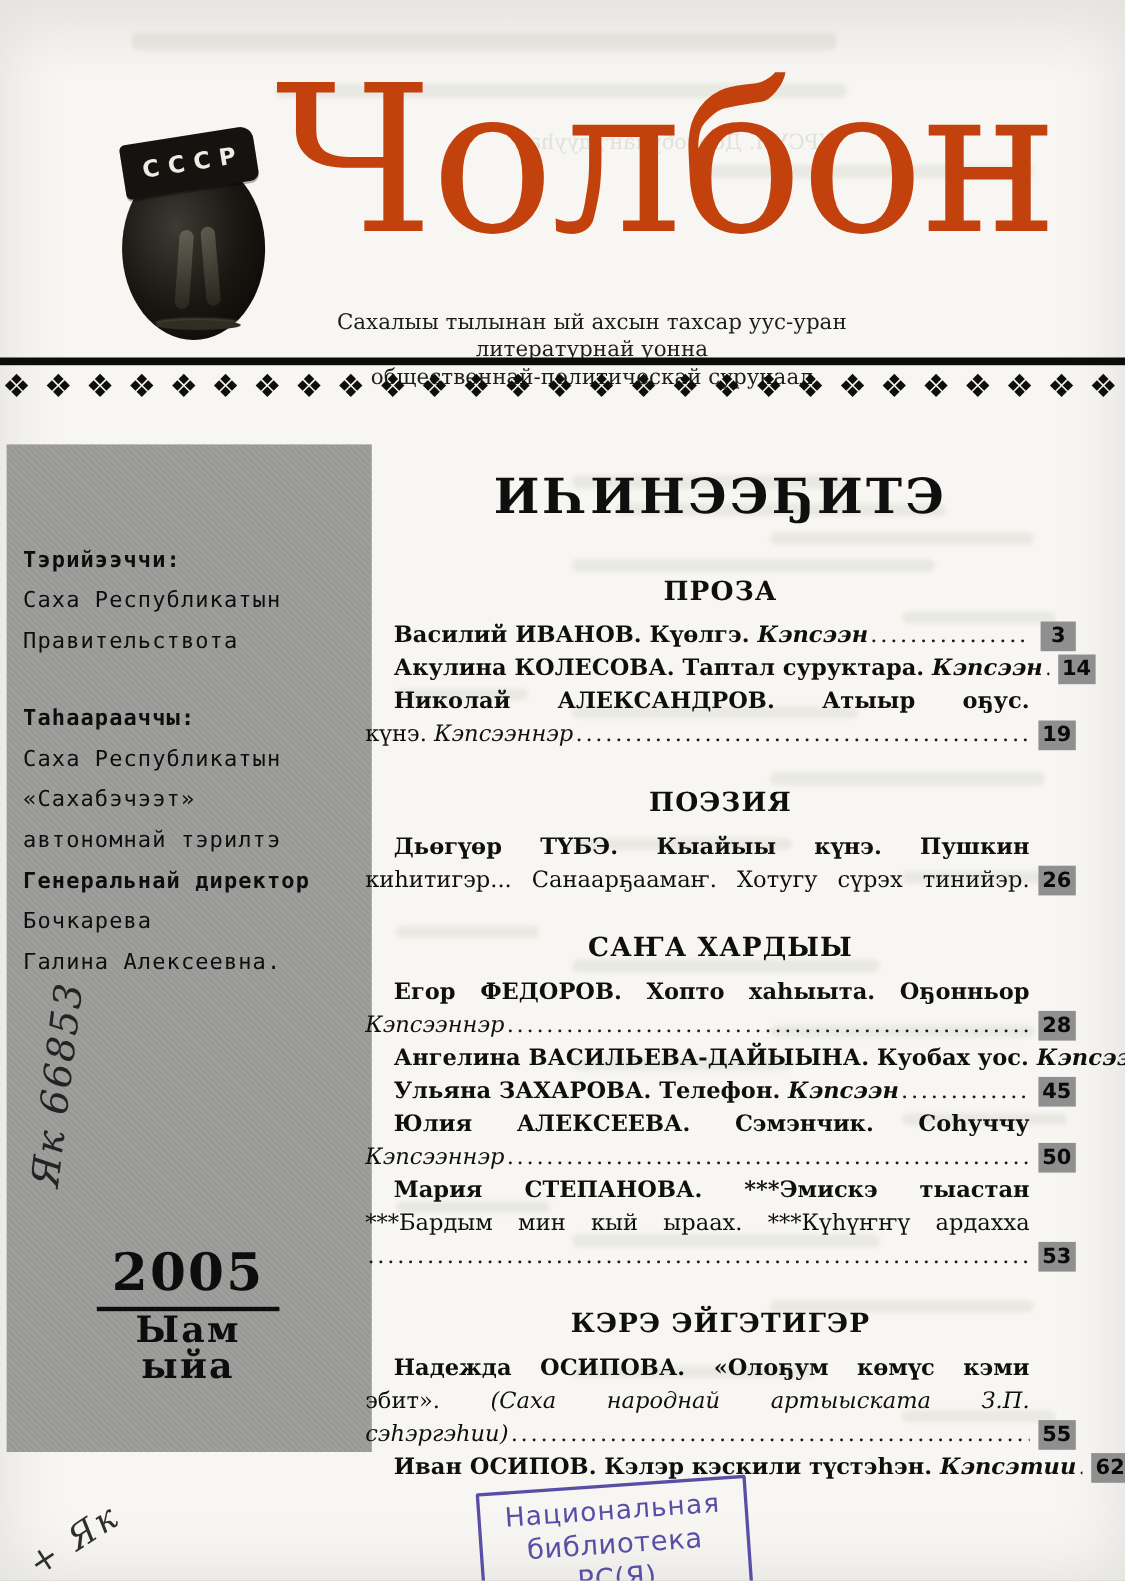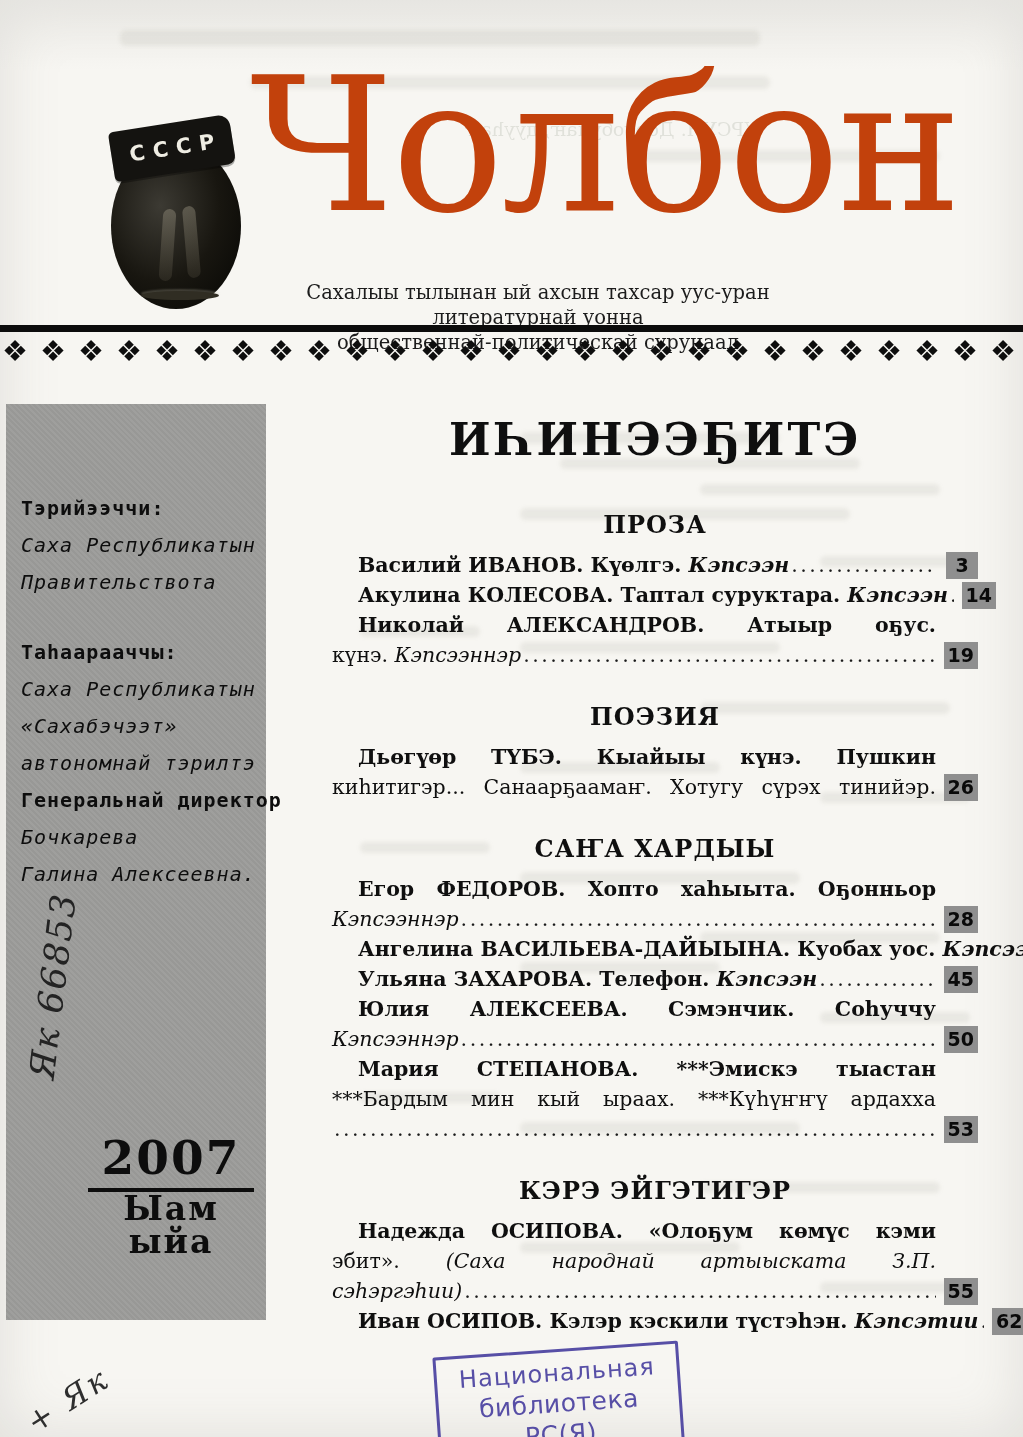--- a/index.html
+++ b/index.html
@@ -34,37 +34,37 @@
   .emblem-flag span{color:#efede3;font:bold 21px "DejaVu Sans", sans-serif;letter-spacing:8px;padding-left:8px;}
   .logo{position:absolute;left:250px;top:44px;width:700px;white-space:nowrap;
     font:400 186px/1.1 "DejaVu Serif", serif;color:#c2410c;letter-spacing:-2px;}
   .subtitle{position:absolute;left:246px;top:280px;width:584px;text-align:center;
     font:19.5px/25px "DejaVu Serif", serif;color:#1c1c1c;}
   .rule{position:absolute;left:0;top:325px;width:100%;height:7px;background:#0c0c0c;}
   .diamond-row{position:absolute;left:2px;top:332px;width:1020px;height:40px;overflow:hidden;
     font:29px/38px "DejaVu Sans", sans-serif;color:#0e0e0e;letter-spacing:12px;white-space:nowrap;}
 
   
-  .sidebar{position:absolute;left:6px;top:404px;width:260px;height:916px;background:var(--sbgray);
-    background-image:repeating-linear-gradient(45deg, rgba(255,255,255,.04) 0 2px, rgba(0,0,0,.02) 2px 4px);}
+  .sidebar{position:absolute;left:6px;top:404px;width:284px;height:916px;background:var(--sbgray);
+    background-image:repeating-linear-gradient(45deg, rgba(255,255,255,.04) 0 2px, rgba(0,0,0,.02) 2px 4px);padding-left:48px;}
   .sb-text{position:absolute;left:15px;top:86px;width:286px;
     font:20px/37px "DejaVu Sans Mono", monospace;color:#0d0d0d;letter-spacing:1px;}
   .sb-label{font-weight:bold;}
-  .sb-italic{font-style:italic;}
+  .sb-italic{}
   .sb-gap{height:33px;}
   .inv-hw{position:absolute;left:16px;top:1046px;width:232px;transform:rotate(-83deg);
     transform-origin:20px 12px;font:italic 35px "DejaVu Serif", serif;color:#232323;letter-spacing:2px;white-space:nowrap;}
   .issue{position:absolute;left:82px;top:730px;width:166px;text-align:center;color:#0d0d0d;}
   .issue-year{font:bold 47px/1 "DejaVu Serif", serif;letter-spacing:2px;
     border-bottom:4px solid #0d0d0d;padding:0 10px 7px;display:block;}
   .issue-month{font:bold 33px/1 "DejaVu Serif", serif;letter-spacing:2px;word-spacing:10px;margin-top:0;}
 
   
   .toc{position:absolute;left:332px;top:408px;width:646px;color:#0f0f0f;}
-  .toc-title{margin:6px 0 0;text-align:center;font:bold 44px/52px "DejaVu Serif", serif;letter-spacing:3px;}
+  .toc-title{margin:18px 0 0;text-align:center;font:bold 44px/52px "DejaVu Serif", serif;letter-spacing:3px;}
   .toc-section-title{text-align:center;font:bold 24px/30px "DejaVu Serif", serif;letter-spacing:1px;margin-top:32px;}
   .toc-section-title.first{margin-top:44px;}
   .toc-entries{margin-top:10px;}
   .toc-line{display:flex;align-items:baseline;height:30px;font:20.5px/30px "DejaVu Serif", serif;}
   .toc-text{white-space:nowrap;}
   .toc-text.ind{text-indent:26px;font-weight:bold;}
   .toc-text.just{flex:1 1 auto;text-align:justify;text-align-last:justify;white-space:normal;height:30px;overflow:hidden;}
   .toc-text .it{font-style:italic;}
   .toc-dots{flex:1 1 0;min-width:0;overflow:hidden;white-space:nowrap;letter-spacing:2.5px;padding:0 4px 0 2px;color:#1a1a1a;}
   .toc-pageslot{flex:0 0 36px;margin-left:6px;text-align:right;}
@@ -138,21 +138,21 @@
       <div class="sb-gap"></div>
       <div class="sb-label">Таһаарааччы:</div>
       <div class="sb-italic">Саха Республикатын</div>
       <div class="sb-italic">«Сахабэчээт»</div>
       <div class="sb-italic">автономнай тэрилтэ</div>
       <div class="sb-label">Генеральнай директор</div>
       <div class="sb-italic">Бочкарева</div>
       <div class="sb-italic">Галина Алексеевна.</div>
     </div>
     <div class="issue">
-      <span class="issue-year">2007</span>
+      <span class="issue-year">2005</span>
       <div class="issue-month">Ыам ыйа</div>
     </div>
   </aside>
   <div class="inv-hw">Як 66853</div>
 
   <main class="toc">
     <h1 class="toc-title">ИҺИНЭЭҔИТЭ</h1>
     <div id="tocSections">
         <div class="toc-section-title first">ПРОЗА</div>
         <div class="toc-entries">

